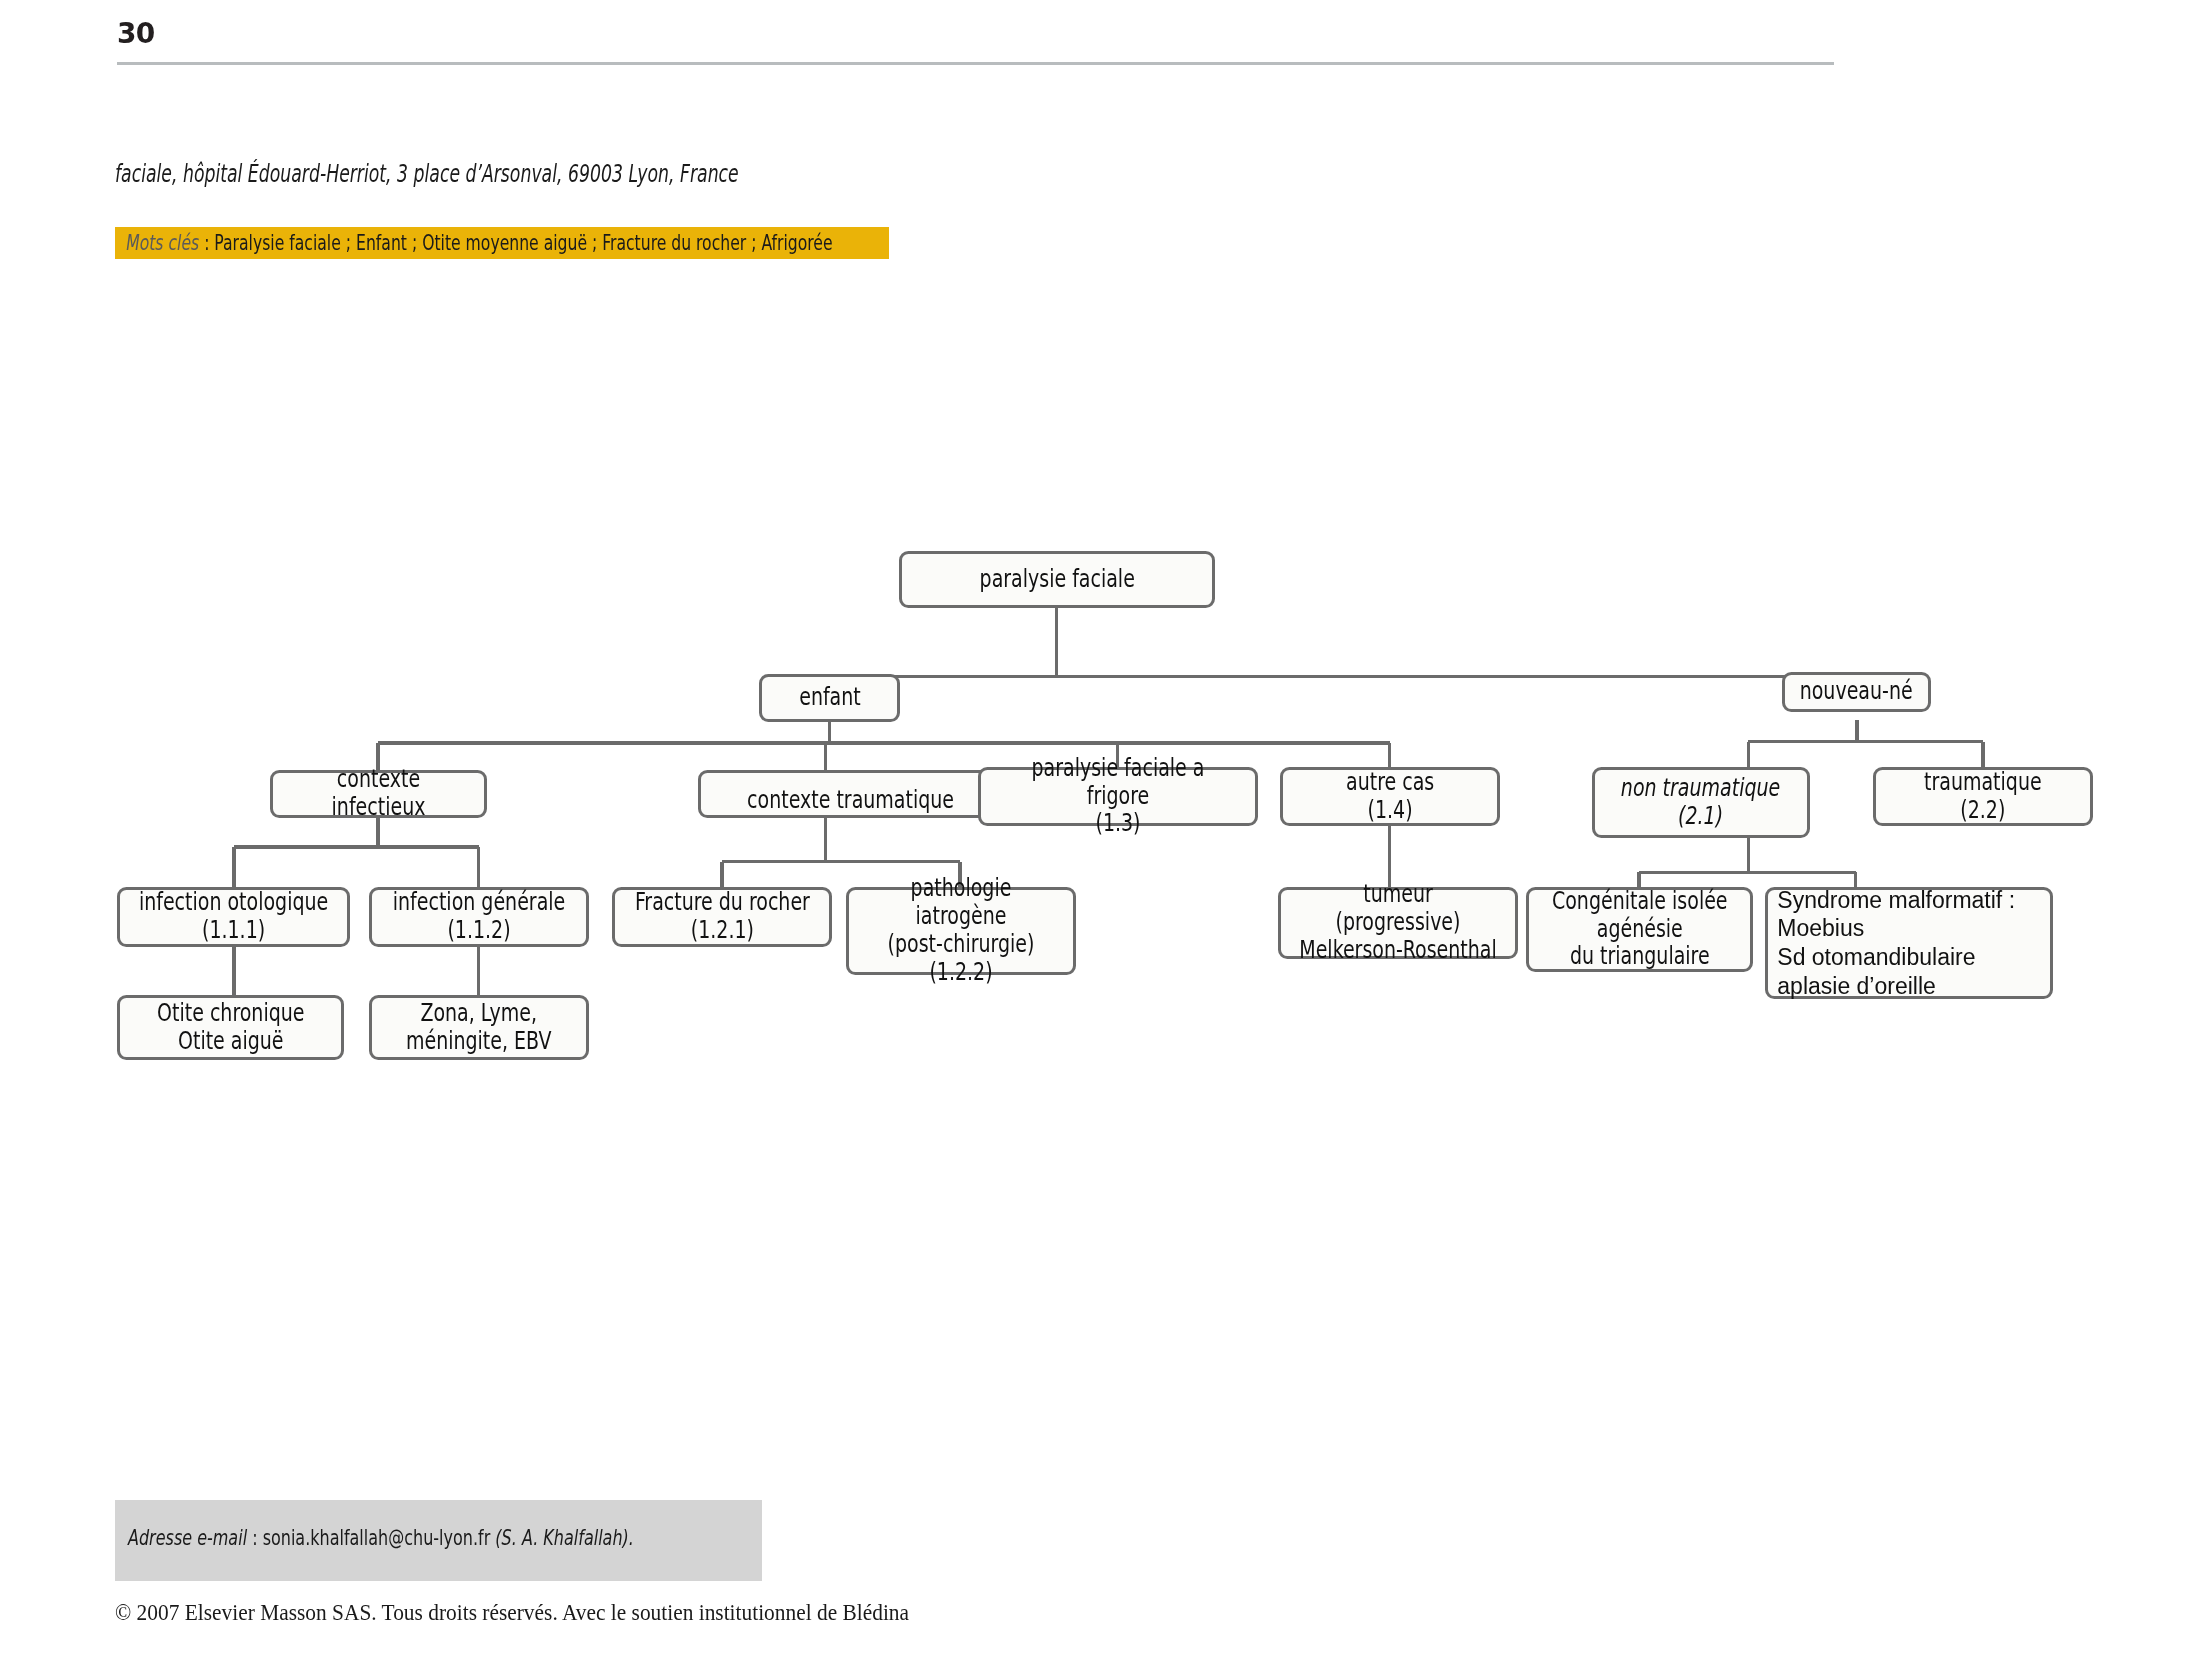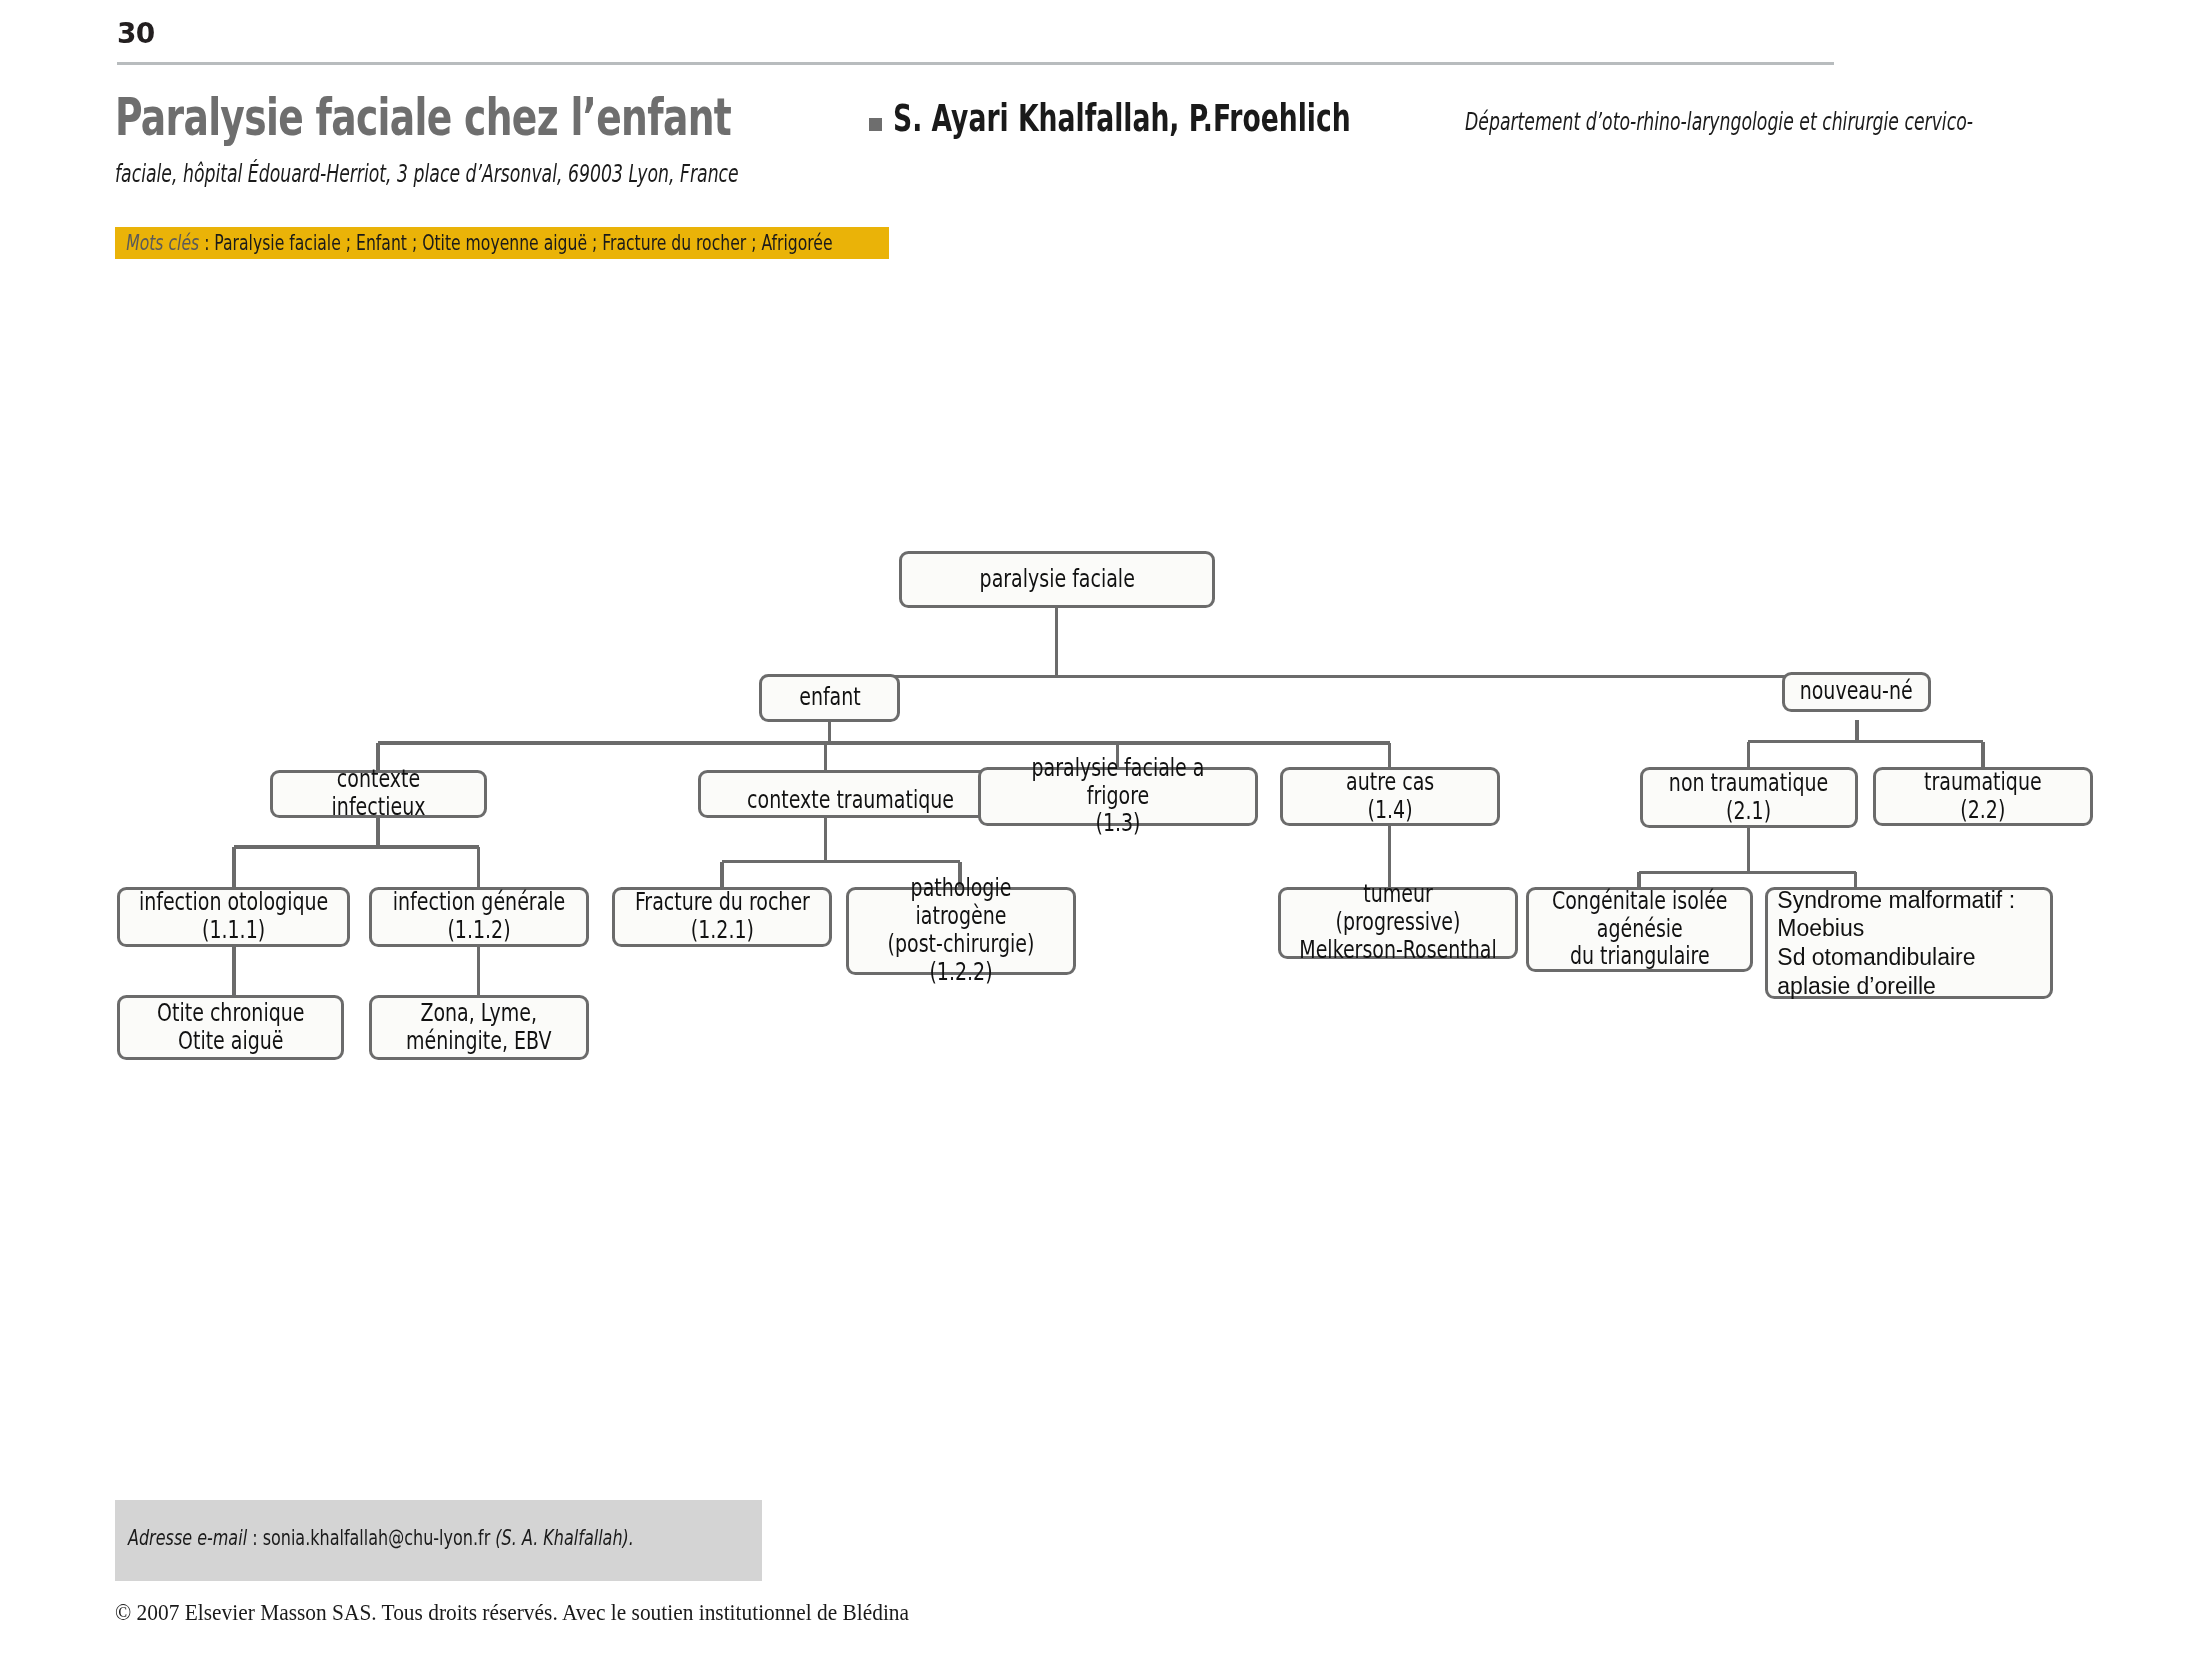--- a/index.html
+++ b/index.html
@@ -115,25 +115,20 @@
   }
 </style>
 </head>
 <body>
 
 <div class="page">
 
   <div class="page-number">30</div>
   <div class="header-rule"></div>
 
-  <div class="title-block">
-    <div class="title-line">
-      <span class="title-main">Paralysie faciale chez l’enfant</span><span class="title-dash"></span><span class="title-authors">S. Ayari Khalfallah, P.Froehlich</span><span class="title-affil">Département d’oto-rhino-laryngologie et chirurgie cervico-</span>
-    </div>
-  </div>
   <div class="affil-second">faciale, hôpital Édouard-Herriot, 3 place d’Arsonval, 69003 Lyon, France</div>
 
   <div class="keywords-bar">
     <div class="keywords-text"><span class="kw-label">Mots clés</span><span> : </span><span>Paralysie faciale ; Enfant ; Otite moyenne aiguë ; Fracture du rocher ; Afrigorée</span></div>
   </div>
 
   <div class="diagram">
 
     <svg class="connectors" width="2205" height="1654" viewBox="0 0 3307 2480">
       <g stroke="#6b6b6b" stroke-width="5" fill="none" shape-rendering="crispEdges">
@@ -201,21 +196,21 @@
     <div class="node" style="left:978px;top:767px;width:280px;height:59px;">
       <span class="lbl">paralysie faciale a frigore
 (1.3)</span>
       </div>
 
     <div class="node" style="left:1280px;top:767px;width:220px;height:59px;">
       <span class="lbl">autre cas
 (1.4)</span>
       </div>
 
-    <div class="node" style="left:1640px;top:767px;width:218px;height:61px;">
+    <div class="node" style="left:1592px;top:767px;width:218px;height:71px;font-style:italic;">
       <span class="lbl">non traumatique
 (2.1)</span>
       </div>
 
     <div class="node" style="left:1873px;top:767px;width:220px;height:59px;">
       <span class="lbl">traumatique
 (2.2)</span>
       </div>
 
     <div class="node" style="left:117px;top:887px;width:233px;height:60px;">

